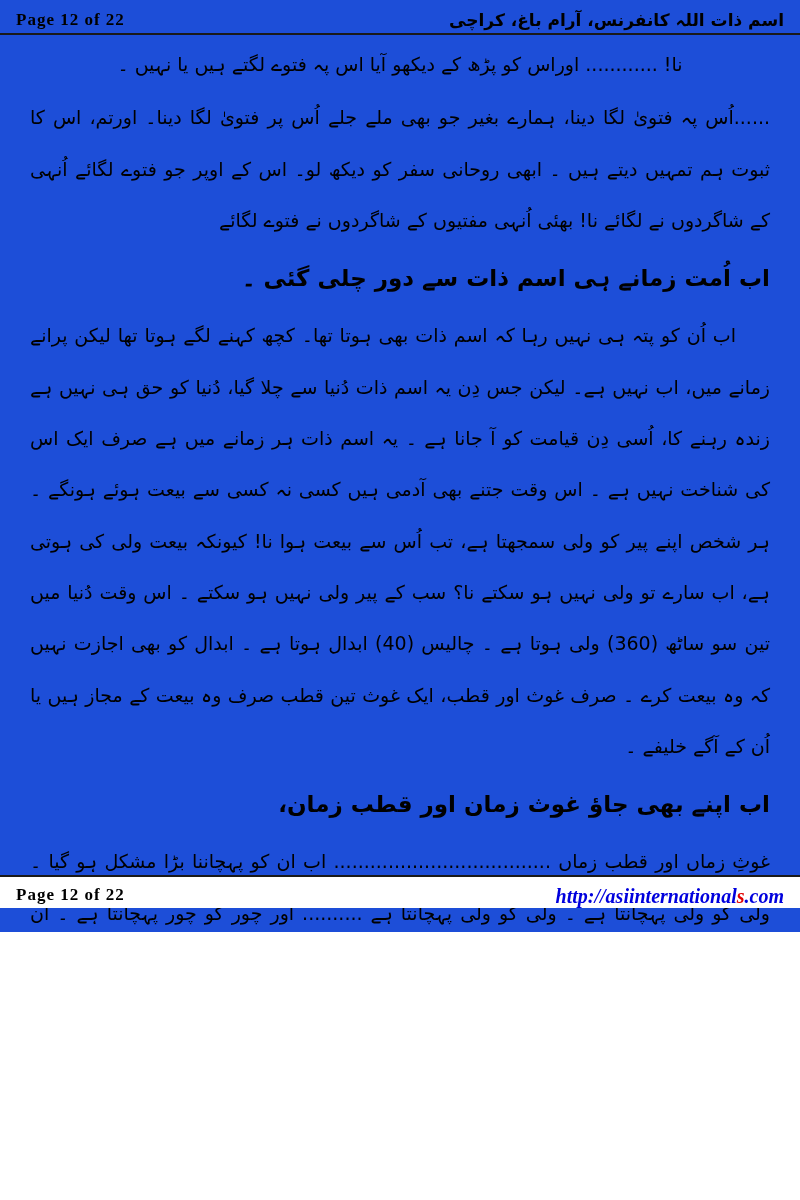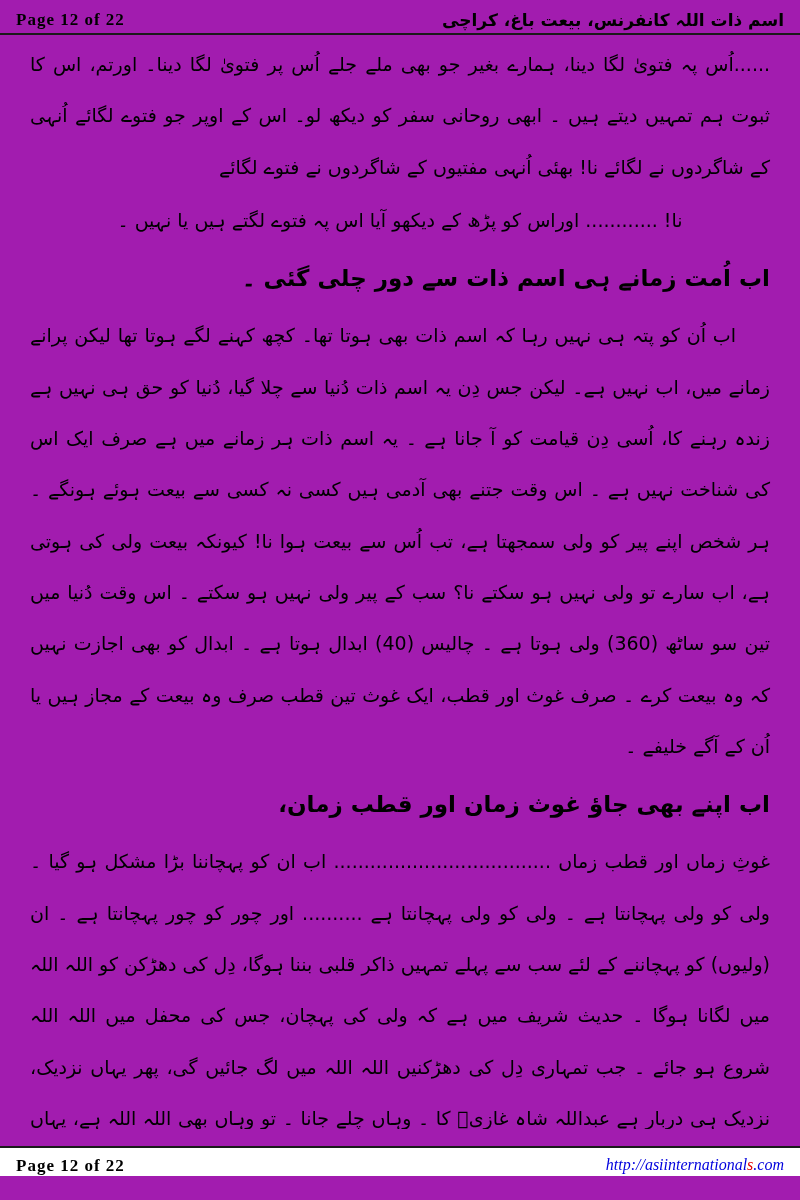--- a/index.html
+++ b/index.html
@@ -1,17 +1,17 @@
 <!DOCTYPE html>
 <html lang="ur"><head>
 <meta charset="utf-8">
 <style>
   html,body{margin:0;padding:0;background:#fff;}
   .page{
-    width:800px;height:1200px;position:relative;background:#a21caf;color:#000;
+    width:800px;height:932px;position:relative;background:#1d4ed8;color:#000;
     font-family:"DejaVu Sans",sans-serif;box-sizing:border-box;overflow:hidden;
   }
   .page-header{
     display:flex;justify-content:space-between;align-items:flex-end;
     padding:10px 16px 3px 16px;border-bottom:2px solid #1a1a1a;
   }
   .page-num{
     font-family:"Liberation Serif",serif;font-weight:bold;font-size:17px;
     letter-spacing:1px;white-space:nowrap;
   }
@@ -30,38 +30,38 @@
   .heading{
     font-size:23px;font-weight:bold;text-align:right;
     margin:8px 0 8px 0;line-height:2.1;
   }
   .page-footer{
     position:absolute;left:0;right:0;bottom:24px;
     display:flex;justify-content:space-between;align-items:flex-start;
     padding:8px 16px 0 16px;border-top:2px solid #1a1a1a;background:#fff;
   }
   .site-url{
-    font-family:"Liberation Serif",serif;font-style:italic;font-weight:normal;
-    font-size:16px;color:#0000dd;text-decoration:none;white-space:nowrap;
+    font-family:"Liberation Serif",serif;font-style:italic;font-weight:bold;
+    font-size:20px;color:#0000dd;text-decoration:none;white-space:nowrap;
   }
   .url-accent{color:#e00000;}
 </style>
 </head>
 <body>
 
 <div class="page">
 
   <header class="page-header">
     <div class="page-num">Page 12 of 22</div>
-    <div class="header-title">اسم ذات اللہ کانفرنس، بیعت باغ، کراچی</div>
+    <div class="header-title">اسم ذات اللہ کانفرنس، آرام باغ، کراچی</div>
   </header>
 
   <main class="page-body">
+    <p class="para centered">نا!  ............  اوراس کو پڑھ کے دیکھو آیا اس پہ فتوے لگتے ہیں یا نہیں ۔</p>
     <p class="para">......اُس پہ فتویٰ لگا دینا،  ہمارے بغیر جو بھی ملے جلے اُس پر فتویٰ لگا دینا۔ اورتم، اس کا ثبوت ہم تمہیں دیتے ہیں ۔ ابھی روحانی سفر کو  دیکھ لو۔ اس کے اوپر جو فتوے لگائے اُنہی کے شاگردوں نے لگائے نا!  بھئی اُنہی مفتیوں کے شاگردوں نے فتوے لگائے</p>
-    <p class="para centered">نا!  ............  اوراس کو پڑھ کے دیکھو آیا اس پہ فتوے لگتے ہیں یا نہیں ۔</p>
 
     <h2 class="heading">اب اُمت زمانے ہی اسم ذات سے دور چلی گئی ۔</h2>
 
     <p class="para indent">اب اُن کو پتہ ہی نہیں رہا کہ اسم ذات بھی ہوتا تھا۔ کچھ کہنے لگے ہوتا تھا لیکن پرانے زمانے میں،  اب نہیں ہے۔ لیکن جس دِن یہ اسم ذات دُنیا سے چلا گیا،  دُنیا کو حق ہی نہیں ہے زندہ رہنے کا،  اُسی دِن قیامت کو آ جانا ہے ۔ یہ اسم ذات ہر زمانے میں ہے صرف ایک اس کی شناخت نہیں ہے ۔ اس وقت جتنے بھی آدمی ہیں کسی نہ کسی سے بیعت ہوئے ہونگے ۔ ہر شخص اپنے پیر کو ولی سمجھتا ہے،  تب اُس سے بیعت ہوا نا!  کیونکہ بیعت ولی کی ہوتی ہے،  اب سارے تو ولی نہیں ہو سکتے نا؟ سب کے پیر ولی نہیں ہو سکتے ۔ اس وقت دُنیا میں تین سو ساٹھ (360) ولی ہوتا ہے ۔ چالیس (40) ابدال ہوتا ہے ۔ ابدال کو بھی اجازت نہیں کہ وہ بیعت کرے ۔ صرف غوث اور قطب، ایک غوث تین قطب صرف وہ بیعت کے مجاز ہیں یا اُن کے آگے خلیفے ۔</p>
 
     <h2 class="heading">اب اپنے بھی جاؤ غوث زمان اور قطب زمان،</h2>
 
     <p class="para">غوثِ زماں اور قطب زماں .................................... اب ان کو پہچاننا بڑا مشکل ہو گیا ۔ ولی کو ولی پہچانتا ہے ۔ ولی کو ولی پہچانتا ہے .......... اور چور کو چور پہچانتا ہے ۔ ان (ولیوں) کو پہچاننے کے لئے سب سے پہلے تمہیں ذاکر قلبی بننا ہوگا،  دِل کی دھڑکن کو اللہ اللہ میں لگانا ہوگا ۔ حدیث شریف میں ہے کہ ولی کی پہچان،  جس کی محفل میں اللہ اللہ شروع ہو جائے ۔ جب تمہاری دِل کی دھڑکنیں اللہ اللہ میں لگ جائیں گی، پھر یہاں نزدیک،  نزدیک ہی دربار ہے عبداللہ شاہ غازیؒ کا ۔ وہاں چلے جانا ۔ تو وہاں بھی اللہ اللہ ہے،  یہاں (قلب) میں بھی اللہ ہے ۔ جس طرح بادل ٹکراتے ہیں گڑگڑاہٹ بھی ہوتی ہے، اسی طرح جب اللہ اللہ ٹکراتا ہے تو رقعت بھی ہوتی ہے ۔ تمہارے دِل میں رقعت پیدا ہو جائے گی،  تمہارا ذکر تیز ہو جائیگا،  سمجھ جاؤ گے کہ یہ ولی ہے ۔ پھر دوسرے دربار پہ چلے جانا،  سیہون شریف چلے جانا ۔ وہاں بھی اللہ یہاں بھی اللہ ۔ وہاں بھی رقعت پیدا ہو جائے گی،  دِل کی دھڑکن، اللہ اللہ تیز ہو جائیگی ۔ سمجھ جاؤ گے کامل ہے ۔ پھر اپنے مُرشد کے پاس چلے جانا،  اگر وہاں بھی جانے سے وہی چیز ہوتی ہے جو سیہون شریف میں ہوئی تھی،  جو غازی بابا پہ ہوئی تھی پھر تمہارا مُرشد کامل ہے،  پھر جان بھی جاتی ہے جانے دینا اُس کو نہیں چھوڑنا ۔ پھر تم جیسے بھی ہو پرواہ نہیں ۔</p>
 
   </main>

